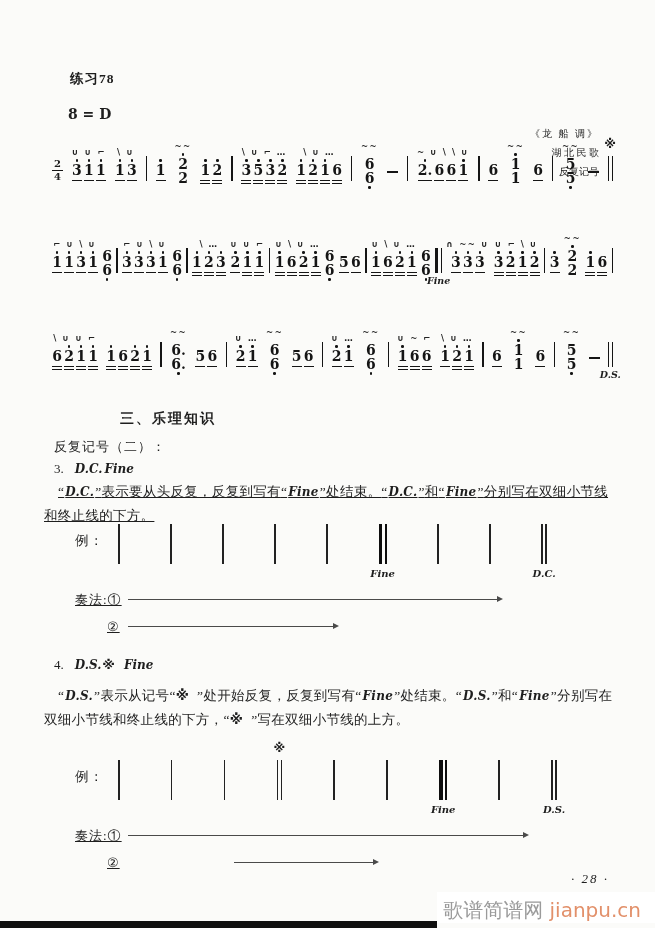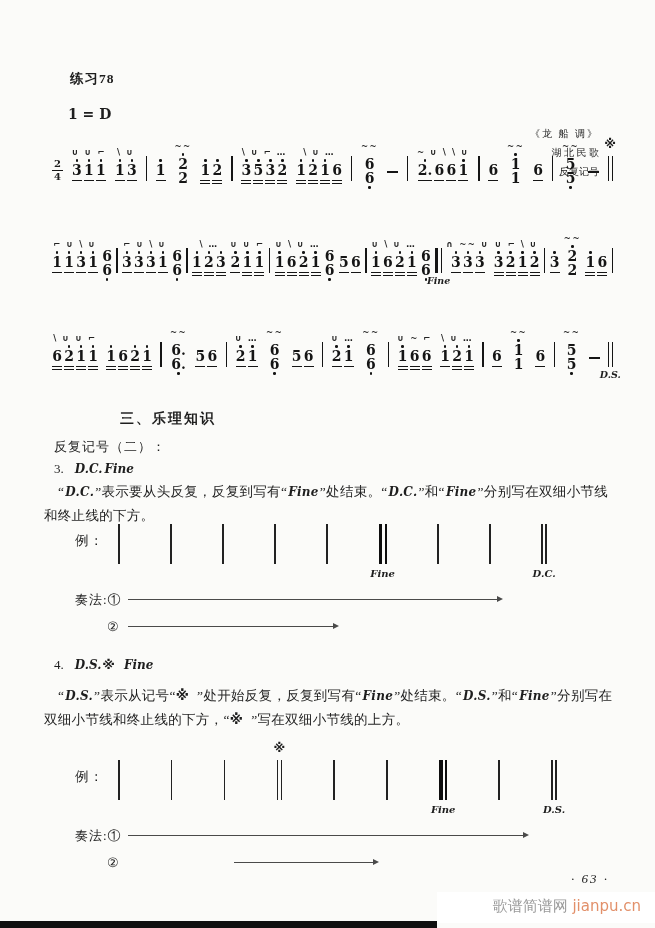--- a/index.html
+++ b/index.html
@@ -40,62 +40,62 @@
   .fbelow{position:absolute;top:27px;left:50%;transform:translateX(-50%);
           font-family:"DejaVu Serif",serif;font-style:italic;font-weight:bold;font-size:9.5px;white-space:nowrap;}
 
   
   .heading{left:74px;top:410px;font-size:14px;font-weight:bold;letter-spacing:2px;margin-left:46px;}
   .subheading{left:54px;top:438px;font-size:13px;letter-spacing:1px;}
   .item{font-size:13px;}
   .item3{left:54px;top:461px;}
   .item4{left:54px;top:657px;}
   .para{left:44px;right:36px;font-size:13.5px;line-height:23px;letter-spacing:0.3px;}
-  .para3{top:480px;text-indent:14px;}
+  .para3{top:480px;text-indent:14px;text-decoration:underline;}
   .para4{top:684px;text-indent:14px;}
   .seg-t{font-family:"DejaVu Serif",serif;font-weight:bold;font-style:italic;font-size:12px;padding:0 1px;}
   .seg-n{margin-right:10px;}
   .seg-sg{font-weight:bold;margin-right:8px;font-family:"DejaVu Sans",sans-serif;}
 
   
   .ex-label{font-size:13.5px;letter-spacing:1px;}
   .ex-track{position:absolute;display:flex;justify-content:space-between;}
   .xcell{position:relative;}
   .xrow{display:flex;gap:2.5px;}
   .xthin{width:1.6px;height:40px;background:#222;}
   .xthick{width:3.5px;height:40px;background:#0e0e0e;}
   .xthick2{width:2px;height:40px;background:#0e0e0e;}
   .xabove{position:absolute;top:-19px;left:50%;transform:translateX(-50%);font-weight:bold;font-size:12px;font-family:"DejaVu Sans",sans-serif;}
   .xbelow{position:absolute;top:44px;left:50%;transform:translateX(-50%);
           font-family:"DejaVu Serif",serif;font-style:italic;font-weight:bold;font-size:10px;white-space:nowrap;}
 
   
   .p-block{position:absolute;left:75px;right:40px;}
-  .prow{position:relative;height:27px;}
+  .prow{position:relative;height:27px;text-decoration:underline;}
   .plab{font-size:13px;letter-spacing:1px;}
   .plab.ind{margin-left:32px;}
   .parrow{position:absolute;top:9px;height:1.1px;background:#4a4a4a;}
   .parrow:after{content:"";position:absolute;right:-6px;top:-2.7px;
                 border-left:6px solid #4a4a4a;border-top:3px solid transparent;border-bottom:3px solid transparent;}
 
   
   .pagenum{right:46px;top:871px;font-size:13px;font-style:italic;letter-spacing:2px;}
   .wm-box{left:437px;top:892px;width:218px;height:31px;background:#ffffff;}
-  .wm{right:14px;top:897px;font-size:15px;font-family:"DejaVu Sans",sans-serif;}
+  .wm{right:14px;top:897px;font-size:20px;font-family:"DejaVu Sans",sans-serif;}
   .wm .g{color:#9b9b9b;}
   .wm .o{color:#e2906a;}
   .blackbar{left:0;bottom:0;width:437px;height:7px;background:#101010;}
 </style>
 </head>
 <body>
 
 <div class="page">
 
   <div class="abs hdr-exercise">练习78</div>
-  <div class="abs hdr-key">1 = D</div>
+  <div class="abs hdr-key">8 = D</div>
   <div class="abs hdr-title">
     <div class="t1">《龙 船 调》</div>
     <div>湖 北 民 歌</div>
     <div>反复记号</div>
   </div>
 
   <div class="m-line" style="top:138px;">
       <div class="mtime">
         <div class="tt">2</div>
         <div class="tb">4</div>
@@ -1343,20 +1343,20 @@
           <div class="xthin"></div>
         </div>
         <div class="xbelow">D.S.</div>
       </div>
     </div>
   <div class="p-block" style="top:826px;">
       <div class="prow"><span class="plab">奏法:①</span><div class="parrow" style="left: 53px; width: 395px;"></div></div>
       <div class="prow"><span class="plab ind">②</span><div class="parrow" style="left: 159px; width: 139px;"></div></div>
     </div>
 
-  <div class="abs pagenum">· 63 ·</div>
+  <div class="abs pagenum">· 28 ·</div>
   <div class="abs wm-box"></div>
   <div class="abs wm">
     <span class="g">歌谱简谱网 </span><span class="o">jianpu.cn</span>
   </div>
   <div class="abs blackbar"></div>
 
 </div>
 
 </body></html>

